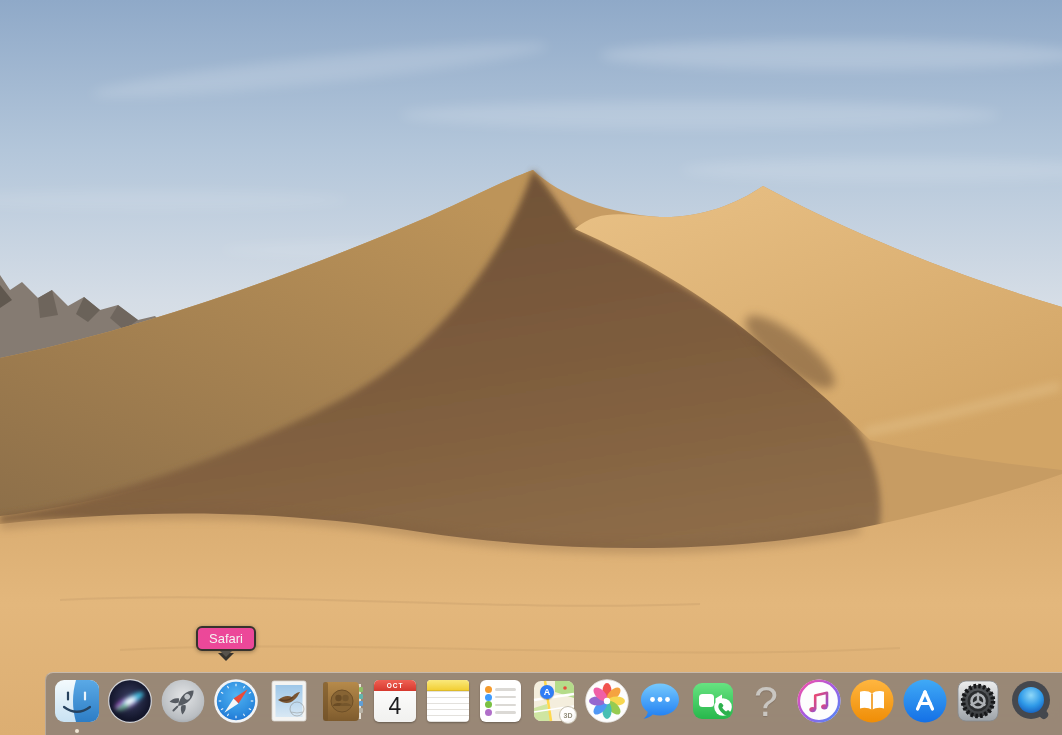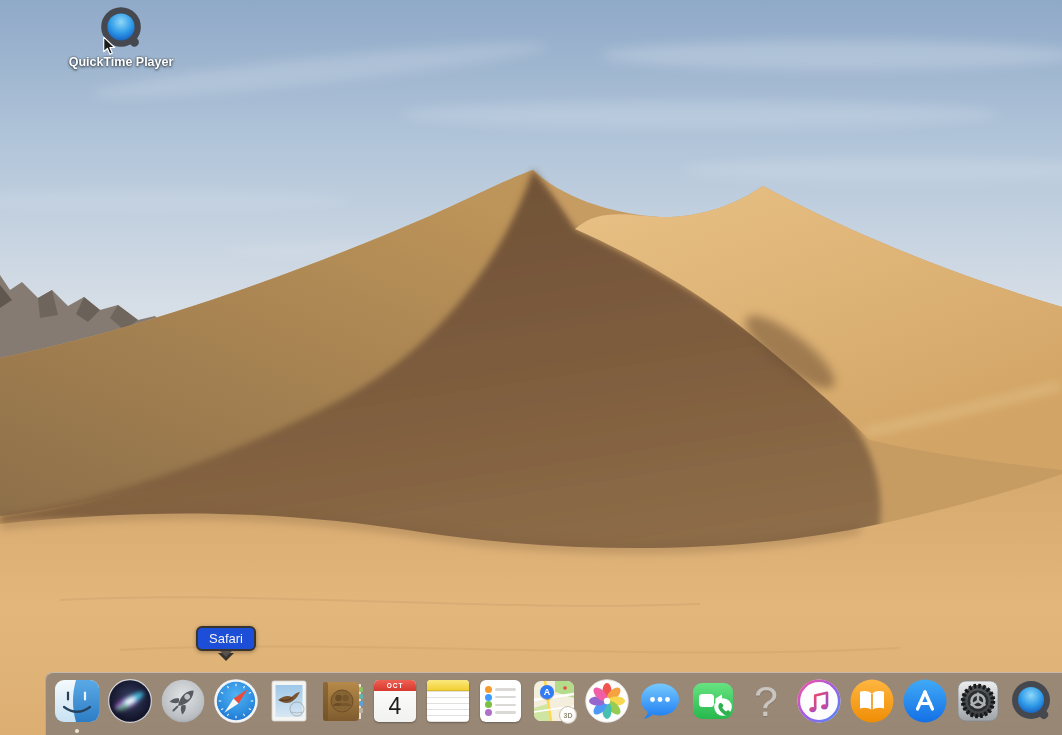--- a/index.html
+++ b/index.html
@@ -8,21 +8,21 @@
   .wallpaper{position:absolute;inset:0;}
 
   
   .shortcut{position:absolute;left:41px;top:4px;width:160px;text-align:center;}
   .shortcut .qticon{display:block;margin:0 auto;}
   .shortcut-label{margin-top:3px;font-size:12.5px;font-weight:bold;color:#fff;
     text-shadow:0 1px 3px rgba(0,0,0,.75), 0 0 2px rgba(0,0,0,.5);}
   .cursor{position:absolute;left:61px;top:32px;pointer-events:none;}
 
   
-  .tooltip{position:absolute;left:196px;top:626px;background:#1d4ed8;
+  .tooltip{position:absolute;left:196px;top:626px;background:#ec4899;
     border:2px solid #37332d;border-radius:6px;color:#f4f3f1;font-size:13px;
     padding:3px 11px;box-shadow:0 1px 4px rgba(0,0,0,.35);}
   .tooltip:before{content:'';position:absolute;left:50%;bottom:-12px;margin-left:-8px;
     border:8px solid transparent;border-top-color:#37332d;border-bottom:none;}
   .tooltip:after{content:'';position:absolute;left:50%;bottom:-8px;margin-left:-6px;
     border:6px solid transparent;border-top-color:#57524b;border-bottom:none;}
 
   
   .dock{position:absolute;left:45px;right:-15px;top:672px;height:64px;
     background:rgba(143,130,118,.88);
@@ -138,38 +138,20 @@
 
     <ellipse cx="790" cy="352" rx="55" ry="17" fill="#6f5134" opacity="0.55" transform="rotate(38 790 352)" filter="url(#soft2)"></ellipse>
 
     <path d="M0,524 C150,508 280,510 420,532 C580,556 740,552 860,528 C940,512 1010,492 1062,474 L1062,735 L0,735 Z" fill="url(#gradFore)"></path>
     <path d="M0,524 C150,508 280,510 420,532 C580,556 740,552 860,528" stroke="#7c5c3d" stroke-width="10" fill="none" opacity="0.35" filter="url(#soft2)"></path>
     <path d="M865,432 C930,420 1000,400 1060,386" stroke="#f2d9a8" stroke-width="5" opacity="0.5" fill="none" filter="url(#soft2)"></path>
     <path d="M60,600 C260,590 480,612 700,604" stroke="#8a6a48" stroke-width="2" opacity="0.12" fill="none"></path>
     <path d="M120,650 C360,638 640,662 900,648" stroke="#8a6a48" stroke-width="2" opacity="0.1" fill="none"></path>
   </svg>
 
-  <div class="shortcut">
-    <svg class="qticon" width="48" height="48" viewBox="0 0 46 46">
-      <defs>
-        <radialGradient id="qtb1" cx="0.5" cy="0.32" r="0.75">
-          <stop offset="0" stop-color="#8fd8f8"></stop>
-            <stop offset="0.55" stop-color="#2f9ae8"></stop>
-          <stop offset="1" stop-color="#1257b8"></stop>
-        </radialGradient>
-      </defs>
-      <rect x="28.9" y="26" width="8.5" height="16" rx="4" transform="rotate(-45 33.2 34)" fill="#45484e"></rect>
-      <circle cx="23" cy="22" r="19" fill="#45484e"></circle>
-      <circle cx="23" cy="22" r="13" fill="url(#qtb1)"></circle>
-    </svg>
-    <div class="shortcut-label">QuickTime Player</div>
-    <svg class="cursor" width="14" height="20" viewBox="0 0 13 19">
-      <path d="M1.5,1 L1.5,15 L5,11.8 L7.3,17.2 L9.6,16.2 L7.3,10.9 L11.8,10.9 Z" fill="#1b1b1b" stroke="#ffffff" stroke-width="1.1" stroke-linejoin="round"></path>
-    </svg>
-  </div>
 
   <div class="tooltip">
     <span>Safari</span>
   </div>
 
   <div class="dock">
     <div class="dock-items">
 
       <div class="dock-item running">
         <svg width="46" height="46" viewBox="0 0 46 46">

